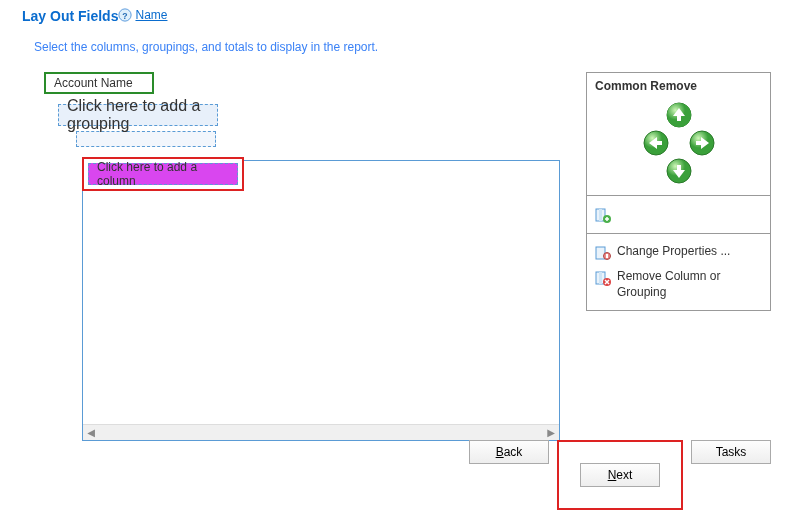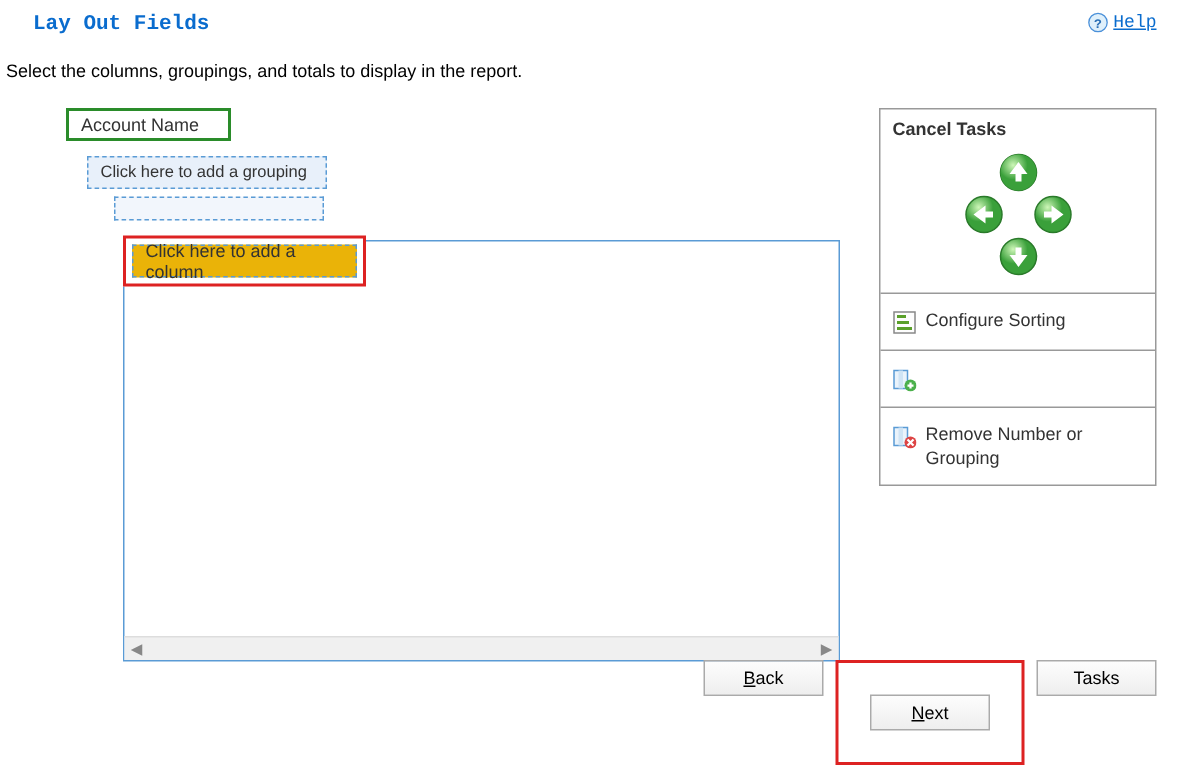--- a/index.html
+++ b/index.html
@@ -1,36 +1,36 @@
 <!DOCTYPE html>
 <html><head>
   <meta charset="utf-8">
   <style>
     * { box-sizing: border-box; margin: 0; padding: 0; }
     body { font-family: "Segoe UI", Tahoma, sans-serif; font-size: 12px; color: #333; background: #fff; width: 793px; height: 520px; position: relative; }
     
-    .header { padding: 8px 22px 4px 22px; display: flex; justify-content: space-between; align-items: flex-start; font-family: Liberation Mono, monospace; }
+    .header { padding: 8px 22px 4px 22px; display: flex; align-items: flex-start; }
     .title { color: #0a6cce; font-size: 14px; font-weight: bold; }
     .help-link { color: #0a6cce; text-decoration: underline; font-size: 12px; display: flex; align-items: center; gap: 3px; cursor: pointer; }
     .help-icon { width: 14px; height: 14px; }
     
-    .instruction { padding: 12px 22px 18px 4px; font-size: 12px; color: #000000; }
+    .instruction { padding: 12px 22px 18px 34px; font-size: 12px; color: #3b82f6; }
     
     .workspace { display: flex; padding: 0 22px; gap: 36px; align-items: flex-start; }
     
     .design-area { flex: 1; position: relative; }
     
     .account-box { border: 2px solid #2a8c2a; width: 110px; height: 22px; display: flex; align-items: center; padding: 0 8px; font-size: 12px; background: #fff; margin-left: 22px; }
     
-    .grouping-box { border: 1px dashed #5a9bd5; width: 160px; height: 22px; display: flex; align-items: center; padding: 0 8px; font-size: 11px; background: #e8f0fa; margin-top: 10px; margin-left: 36px; }
+    .grouping-box { border: 1px dashed #5a9bd5; width: 160px; height: 22px; display: flex; align-items: center; padding: 0 8px; font-size: 16px; background: #e8f0fa; margin-top: 10px; margin-left: 36px; }
     
     .empty-dashed { border: 1px dashed #5a9bd5; width: 140px; height: 16px; background: #f2f6fc; margin-top: 5px; margin-left: 54px; }
     
     .column-container { border: 2px solid #d22; background: #fff; width: 162px; margin-top: 10px; margin-left: 60px; padding: 4px; }
-    .column-box { border: 1px dashed #5a9bd5; height: 22px; display: flex; align-items: center; padding: 0 8px; font-size: 12px; background: #eab308; }
+    .column-box { border: 1px dashed #5a9bd5; height: 22px; display: flex; align-items: center; padding: 0 8px; font-size: 12px; background: #d946ef; }
     
     .main-canvas { border: 1px solid #5a9bd5; width: 478px; height: 281px; position: absolute; top: 88px; left: 60px; background: #fff; z-index: -1; }
     
     .scrollbar-h { position: absolute; bottom: 0; left: 0; right: 0; height: 16px; background: #f0f0f0; border-top: 1px solid #ddd; display: flex; align-items: center; }
     .scroll-arrow { width: 16px; height: 16px; display: flex; align-items: center; justify-content: center; color: #888; font-size: 10px; cursor: pointer; }
     .scroll-track { flex: 1; height: 100%; }
     
     .sidebar { width: 185px; border: 1px solid #999; }
     .sidebar-header { font-weight: bold; font-size: 12px; padding: 6px 8px 4px 8px; }
     
@@ -53,21 +53,21 @@
 </head>
 <body>
 
 <div class="header">
   <div class="title">Lay Out Fields</div>
   <div class="help-link">
     <svg class="help-icon" viewBox="0 0 16 16">
       <circle cx="8" cy="8" r="7" fill="#dff0fb" stroke="#4a90d9" stroke-width="1"></circle>
       <text x="8" y="12" text-anchor="middle" font-size="10" font-weight="bold" fill="#2a6fb5">?</text>
     </svg>
-    <span>Help</span>
+    <span>Name</span>
   </div>
 </div>
 
 <div class="instruction">Select the columns, groupings, and totals to display in the report.</div>
 
 <div class="workspace">
   <div class="design-area">
     <div class="account-box">Account Name</div>
     <div class="grouping-box">Click here to add a grouping</div>
     <div class="empty-dashed"></div>
@@ -77,21 +77,21 @@
     <div class="main-canvas">
       <div class="scrollbar-h">
         <div class="scroll-arrow">◀</div>
         <div class="scroll-track"></div>
         <div class="scroll-arrow">▶</div>
       </div>
     </div>
   </div>
 
   <div class="sidebar">
-    <div class="sidebar-header">Cancel Tasks</div>
+    <div class="sidebar-header">Common Remove</div>
 
     <div class="arrows-section">
       <svg class="arrow-btn" viewBox="0 0 28 28">
         <circle cx="14" cy="14" r="12" fill="#4bb04b" stroke="#2a7a2a"></circle>
         <circle cx="14" cy="14" r="12" fill="url(#gUp)"></circle>
         <defs>
             <radialGradient id="gUp" cx="35%" cy="30%">
               <stop offset="0%" stop-color="#cef7b8"></stop>
               <stop offset="80%" stop-color="#3aa03a"></stop>
             </radialGradient>
@@ -128,52 +128,49 @@
             <radialGradient id="gD" cx="35%" cy="30%">
               <stop offset="0%" stop-color="#cef7b8"></stop>
               <stop offset="80%" stop-color="#3aa03a"></stop>
             </radialGradient>
           </defs>
         <circle cx="14" cy="14" r="12" fill="none" stroke="#2a7a2a"></circle>
         <path d="M14 21 L20 13 L16 13 L16 8 L12 8 L12 13 L8 13 Z" fill="#fff"></path>
       </svg>
     </div>
 
-    <div class="task-group">
-      <div class="task-item">
-        <svg class="task-icon" viewBox="0 0 16 16">
-          <rect x="1" y="1" width="14" height="14" fill="#fdfdfd" stroke="#888"></rect>
-          <rect x="3" y="3" width="6" height="2" fill="#5aa02a"></rect>
-          <rect x="3" y="7" width="8" height="2" fill="#5aa02a"></rect>
-          <rect x="3" y="11" width="10" height="2" fill="#5aa02a"></rect>
-        </svg>
-        <span class="task-label">Configure Sorting</span>
-      </div>
-    </div>
 
     <div class="task-group">
       <div class="task-item">
         <svg class="task-icon" viewBox="0 0 16 16">
           <rect x="1" y="2" width="9" height="12" fill="#eaf3fb" stroke="#5a9bd5"></rect>
           <rect x="4" y="2" width="3" height="12" fill="#cfe4f5"></rect>
           <circle cx="12" cy="12" r="4" fill="#4bb04b"></circle>
           <path d="M12 10 L12 14 M10 12 L14 12" stroke="#fff" stroke-width="1.5"></path>
         </svg>
       </div>
     </div>
 
     <div class="task-group">
       <div class="task-item">
         <svg class="task-icon" viewBox="0 0 16 16">
           <rect x="1" y="2" width="9" height="12" fill="#eaf3fb" stroke="#5a9bd5"></rect>
+          <circle cx="12" cy="11" r="3.5" fill="#e88" stroke="#a44"></circle>
+          <rect x="11" y="9" width="2" height="4" fill="#fff"></rect>
+        </svg>
+        <span class="task-label">Change Properties ...</span>
+      </div>
+      <div class="task-item">
+        <svg class="task-icon" viewBox="0 0 16 16">
+          <rect x="1" y="2" width="9" height="12" fill="#eaf3fb" stroke="#5a9bd5"></rect>
           <rect x="4" y="2" width="3" height="12" fill="#cfe4f5"></rect>
           <circle cx="12" cy="12" r="4" fill="#d44"></circle>
           <path d="M10 10 L14 14 M14 10 L10 14" stroke="#fff" stroke-width="1.5"></path>
         </svg>
-        <span class="task-label">Remove Number or Grouping</span>
+        <span class="task-label">Remove Column or Grouping</span>
       </div>
     </div>
 
   </div>
 </div>
 
 <div class="footer-btns">
   <button class="btn">
       <span><span class="u">B</span><span></span>ack</span>
     </button>

